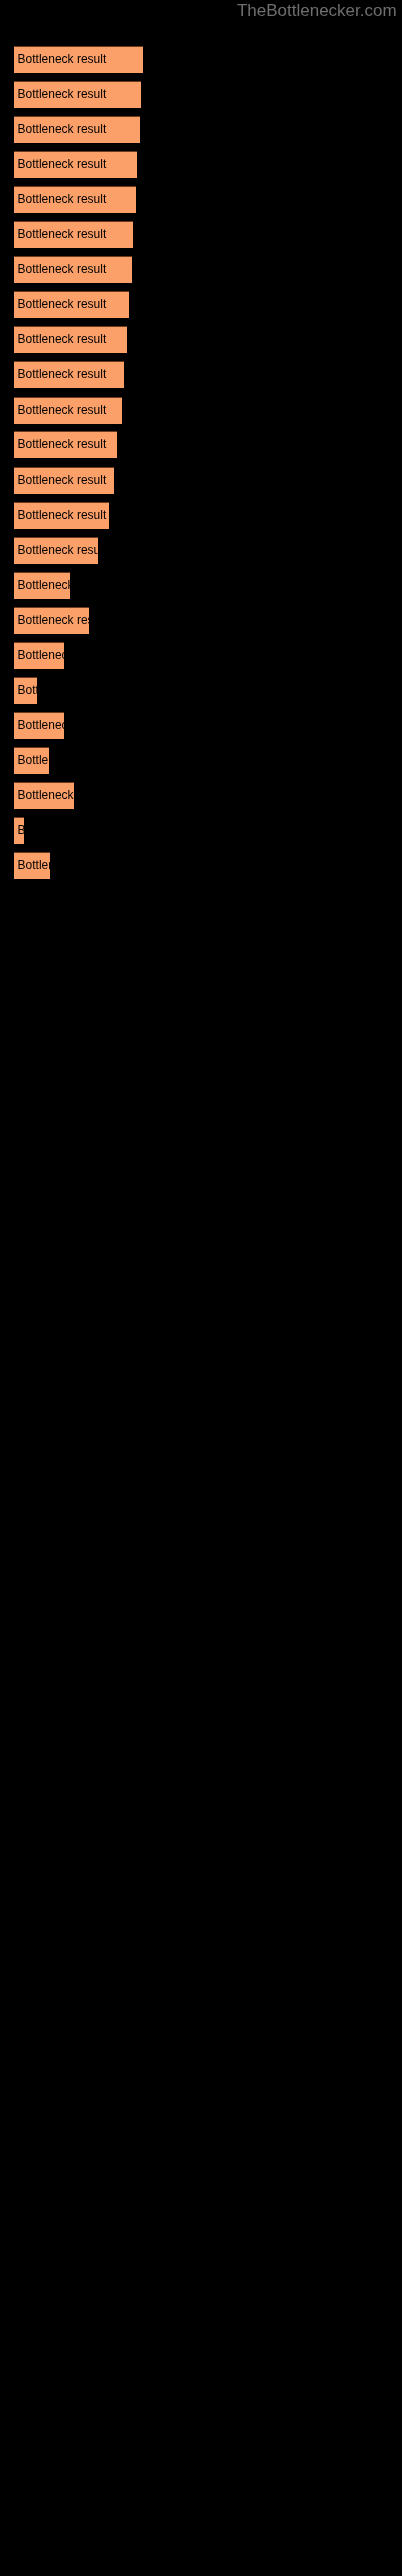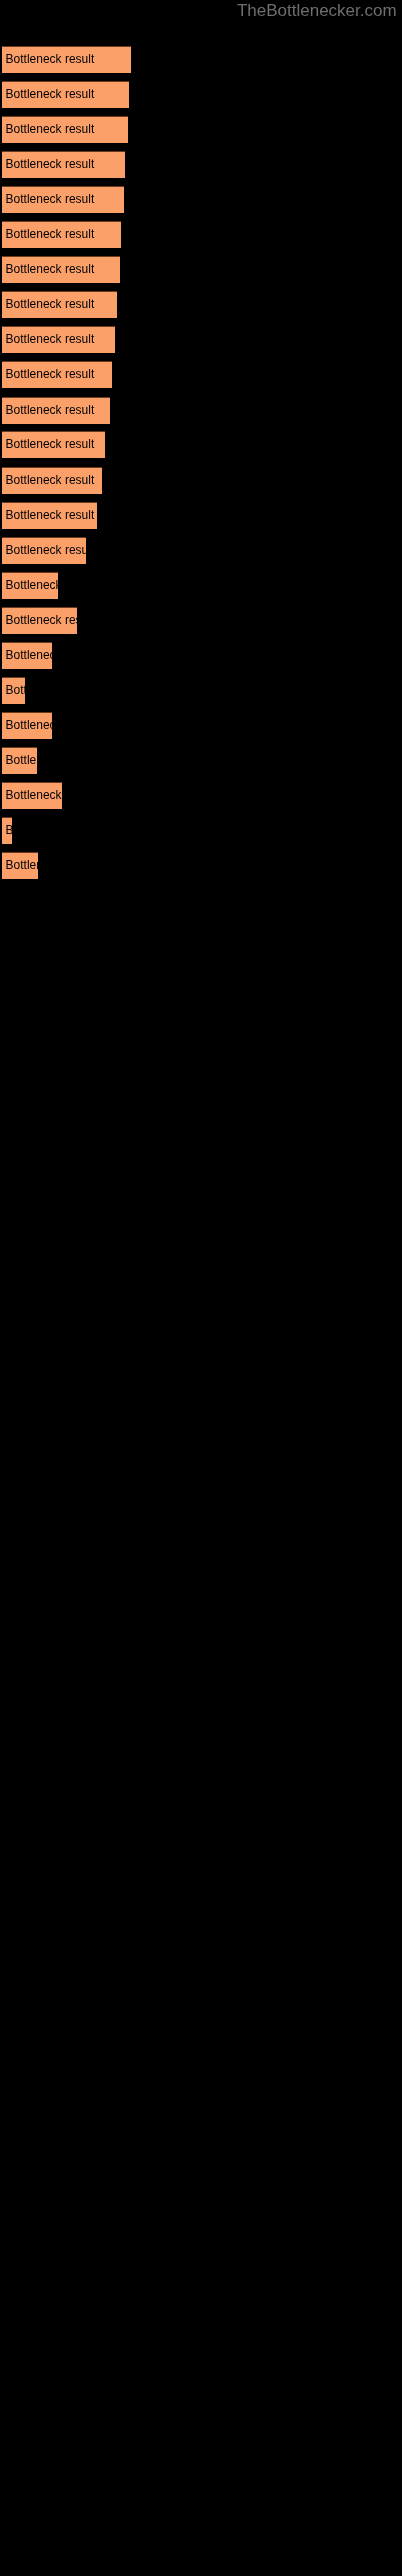--- a/index.html
+++ b/index.html
@@ -32,21 +32,21 @@
   }
   #chart {
     position: absolute;
     top: 0;
     left: 0;
     width: 403px;
     height: 2576px;
   }
   .bar-row {
     position: absolute;
-    left: 0;
+    left: 12px;
     width: 382px;
     height: 26.6px;
   }
   .bar {
     position: absolute;
     left: 2.4px;
     top: 0;
     height: 26.6px;
     background: #FCA069;
     border-top: 1.6px solid #6b3a1a;

